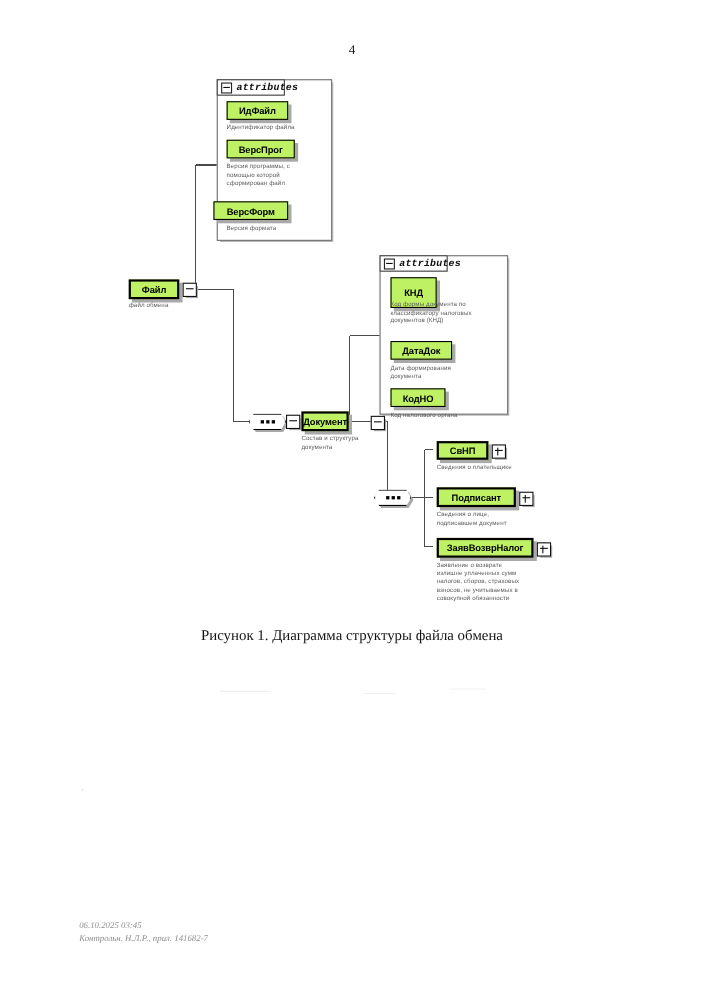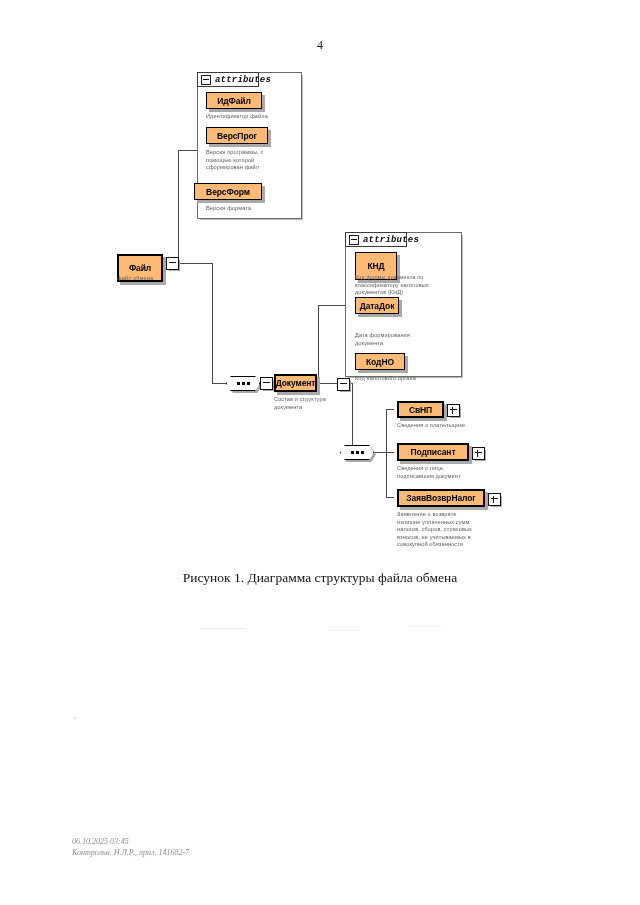--- a/index.html
+++ b/index.html
@@ -27,21 +27,21 @@
                    position:relative;flex:0 0 auto;}
   .grp-head .minus:before{content:"";position:absolute;left:1px;right:1px;top:3px;
                           height:1px;background:#111;}
   .grp-head .ttl{font-family:Liberation Mono, monospace;font-style:italic;
                  font-weight:bold;font-size:9px;letter-spacing:.2px;color:#0d0d0d;}
 
   
   .node{position:absolute;}
   .node .shadow{position:absolute;left:3px;top:3px;width:100%;height:100%;
                 background:#a9a9a9;}
-  .node .box{position:relative;border:2px solid #000;background:#fdba74;
+  .node .box{position:relative;border:2px solid #000;background:#bef264;
              display:flex;align-items:center;justify-content:center;
              box-sizing:border-box;height:100%;}
   .node .lbl{font-family:"Liberation Sans", sans-serif;font-weight:bold;
              font-size:8.5px;color:#000;white-space:nowrap;letter-spacing:-.1px;}
 
   
   .node.attr .box{border:1.5px solid #000;}
 
   
   .stub{position:absolute;width:11px;height:11px;border:1px solid #111;background:#fff;}
@@ -160,38 +160,38 @@
     <div class="node attr" style="left:355px;top:252px;width:42px;height:28px;">
       <div class="shadow"></div>
       <div class="box">
           <span class="lbl">КНД</span>
         </div>
     </div>
     <div class="desc" style="left:355px;top:274px;width:104px;">Код формы документа по
 классификатору налоговых
 документов (КНД)</div>
 
-    <div class="node attr" style="left:355px;top:297px;width:44px;height:17px;">
+    <div class="node attr" style="left:355px;top:310px;width:56px;height:17px;">
       <div class="shadow"></div>
       <div class="box">
           <span class="lbl">ДатаДок</span>
         </div>
     </div>
     <div class="desc" style="left:355px;top:332px;width:104px;">Дата формирования
 документа</div>
 
     <div class="node attr" style="left:355px;top:353px;width:50px;height:17px;">
       <div class="shadow"></div>
       <div class="box">
           <span class="lbl">КодНО</span>
         </div>
     </div>
     <div class="desc" style="left:355px;top:375px;width:104px;">Код налогового органа</div>
 
-    <div class="node" style="left:117px;top:254px;width:46px;height:28px;">
+    <div class="node" style="left:117px;top:254px;width:46px;height:18px;">
       <div class="shadow"></div>
       <div class="box">
           <span class="lbl">Файл</span>
         </div>
     </div>
     <div class="stub-shadow" style="left:169px;top:260px;"></div>
     <div class="stub" style="left:166px;top:257px;"></div>
     <div class="desc" style="left:117px;top:275px;width:90px;">файл обмена</div>
 
     <div class="seq" style="left:226px;top:376px;">

